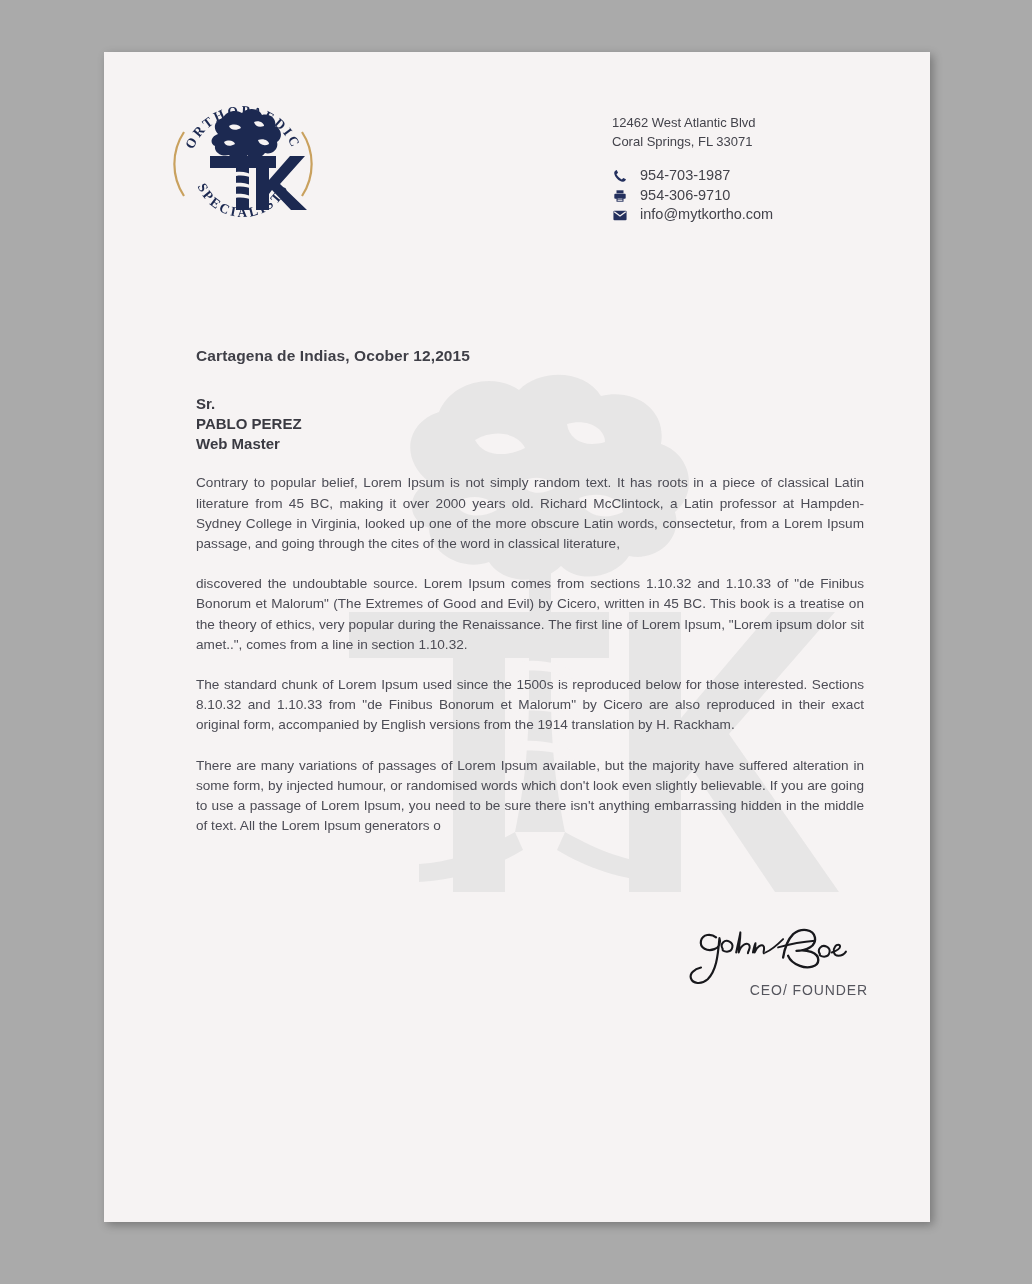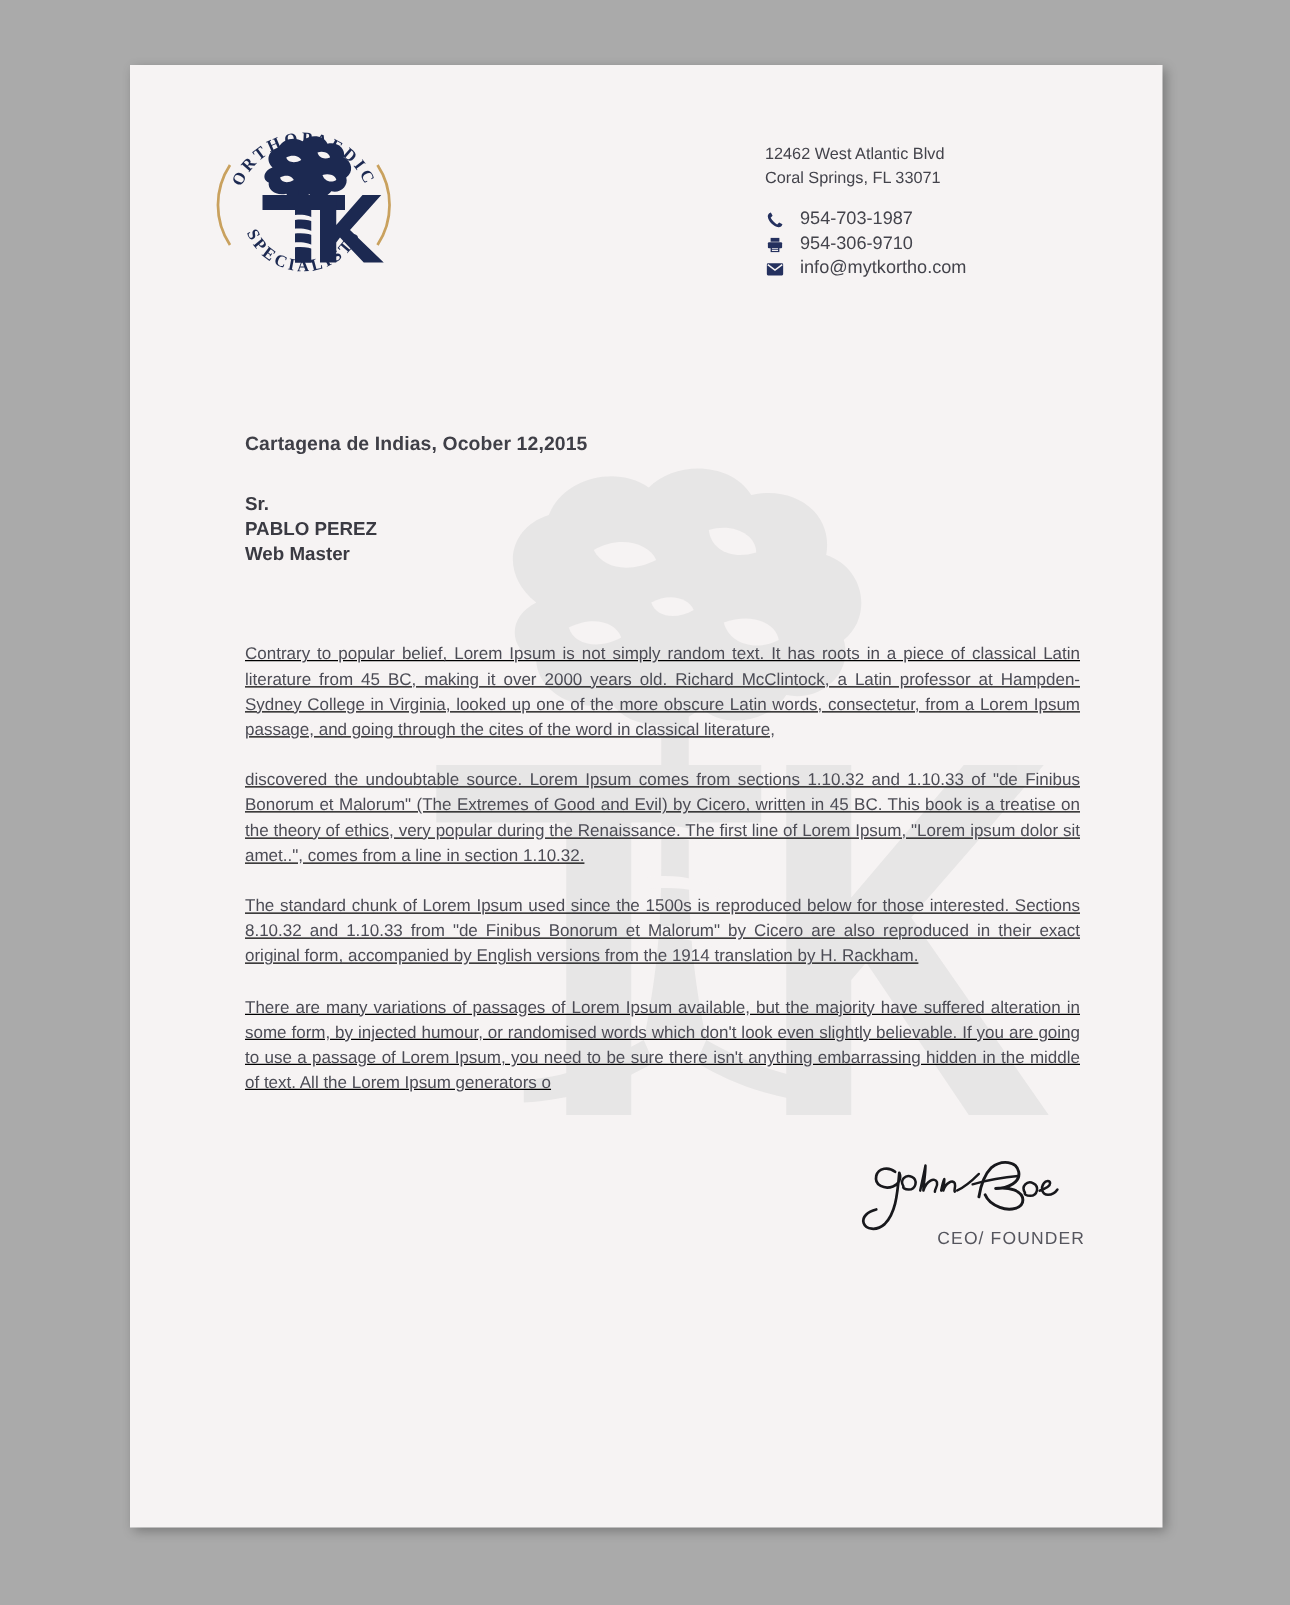--- a/index.html
+++ b/index.html
@@ -107,22 +107,21 @@
     letter-spacing: 0.1px;
   }
   .recipient {
     margin-top: 29px;
     font-size: 15px;
     font-weight: bold;
     color: #3a3a42;
     line-height: 19.8px;
   }
   .paragraphs {
-    margin-top: 60px;
-    text-decoration: underline;
+    margin-top: 20px;
   }
   .para {
     font-size: 13.6px;
     line-height: 20.2px;
     color: #4c4c55;
     text-align: justify;
     margin: 0 0 20px 0;
     width: 668px;
   }
   .para:last-child { margin-bottom: 0; }

